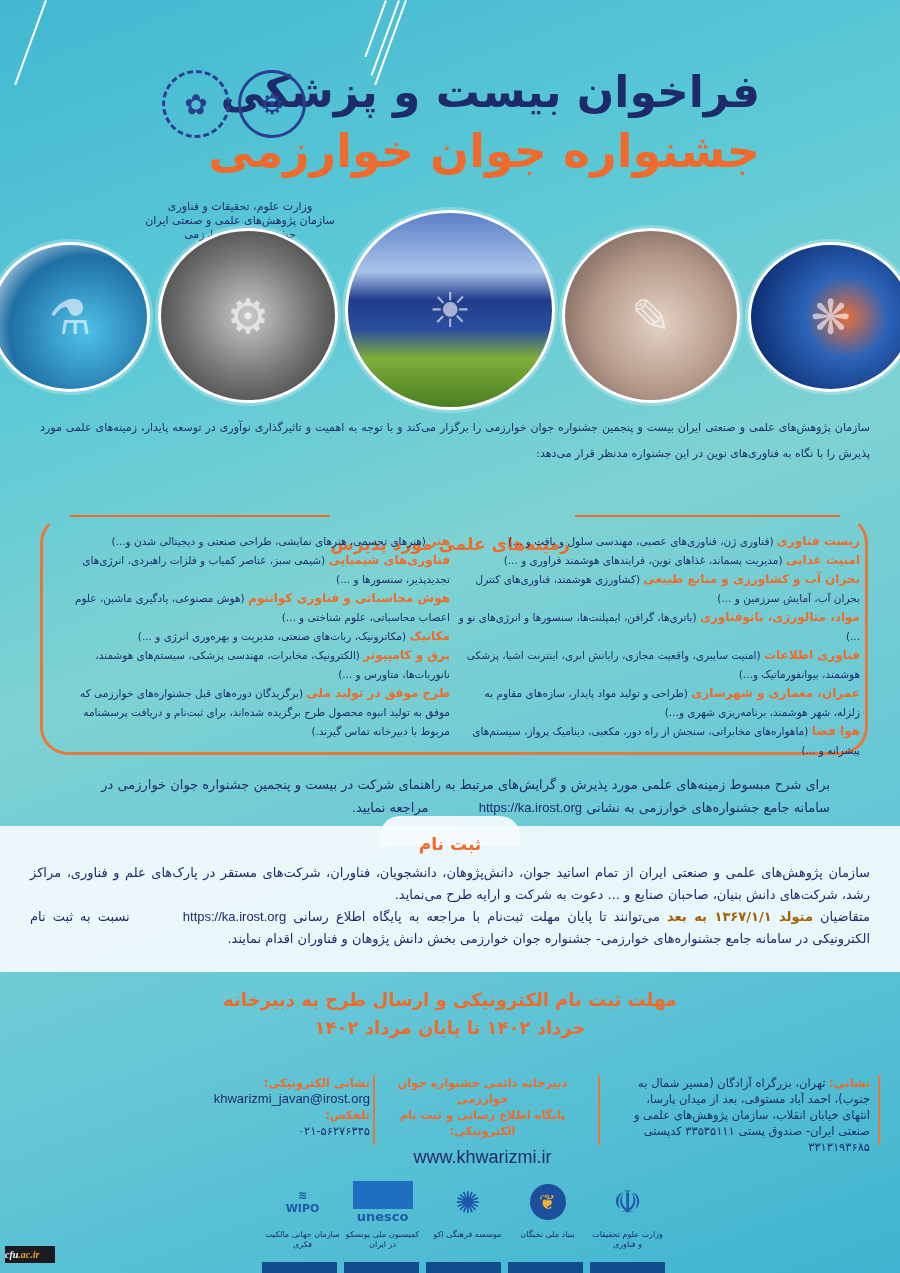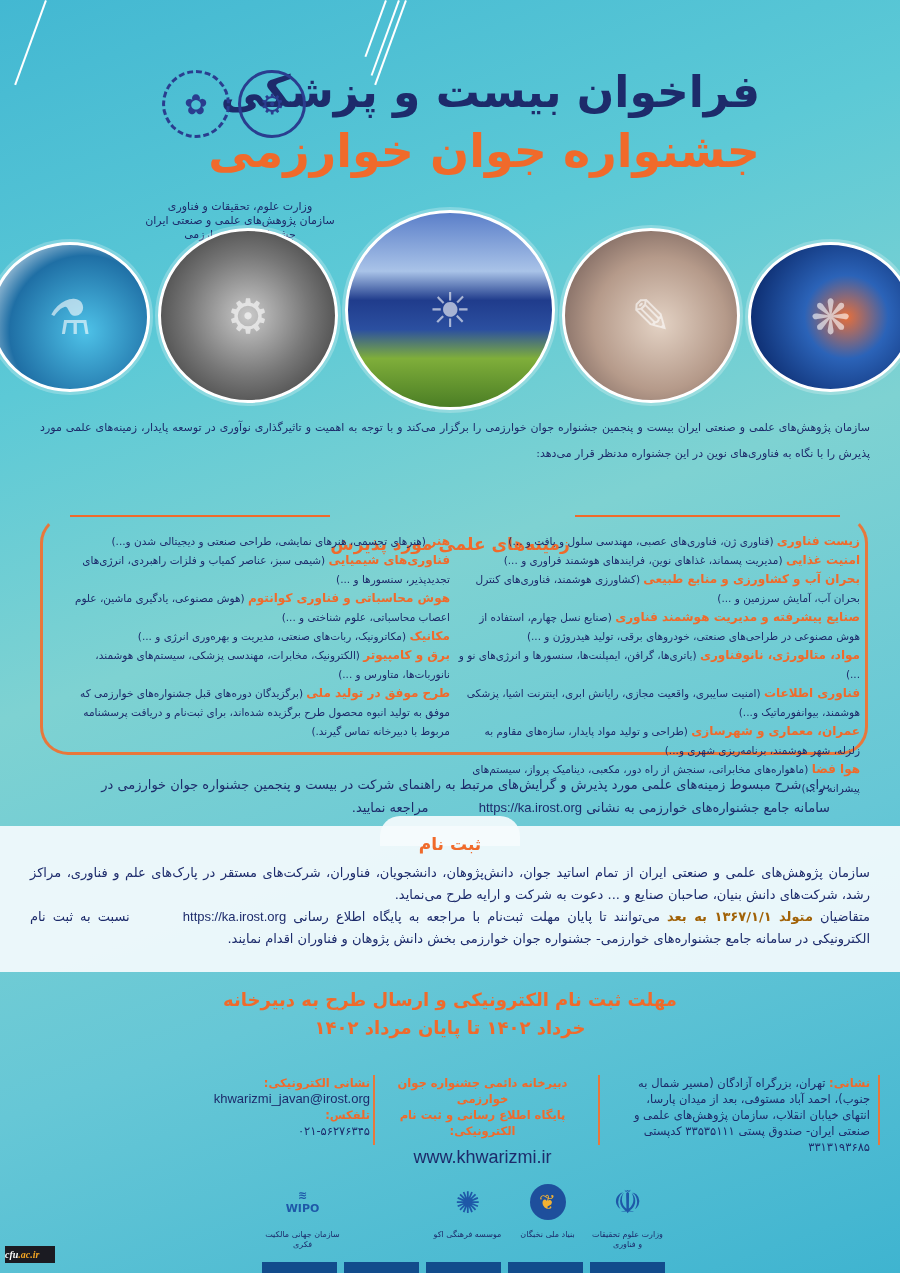--- a/index.html
+++ b/index.html
@@ -127,21 +127,20 @@
 
 <div class="fields-title-line" style="left:70px;width:260px;"></div>
 <div class="fields-title-line" style="left:575px;width:265px;"></div>
 <div class="fields-box"></div>
 <div class="fields-title">زمینه‌های علمی مورد پذیرش</div>
 
 <div class="col right">
   <div><span class="field-name">زیست فناوری</span> <span>(فناوری ژن، فناوری‌های عصبی، مهندسی سلول و بافت و ...)</span></div>
   <div><span class="field-name">امنیت غذایی</span> <span>(مدیریت پسماند، غذاهای نوین، فرایندهای هوشمند فراوری و ...)</span></div>
   <div><span class="field-name">بحران آب و کشاورزی و منابع طبیعی</span> <span>(کشاورزی هوشمند، فناوری‌های کنترل بحران آب، آمایش سرزمین و ...)</span></div>
-  <div><span class="field-name">صنایع پیشرفته و مدیریت هوشمند فناوری</span> <span>(صنایع نسل چهارم، استفاده از هوش مصنوعی در طراحی‌های صنعتی، خودروهای برقی، تولید هیدروژن و ...)</span></div>
   <div><span class="field-name">مواد، متالورژی، نانوفناوری</span> <span>(باتری‌ها، گرافن، ایمپلنت‌ها، سنسورها و انرژی‌های نو و ...)</span></div>
   <div><span class="field-name">فناوری اطلاعات</span> <span>(امنیت سایبری، واقعیت مجازی، رایانش ابری، اینترنت اشیا، پزشکی هوشمند، بیوانفورماتیک و...)</span></div>
   <div><span class="field-name">عمران، معماری و شهرسازی</span> <span>(طراحی و تولید مواد پایدار، سازه‌های مقاوم به زلزله، شهر هوشمند، برنامه‌ریزی شهری و...)</span></div>
   <div><span class="field-name">هوا فضا</span> <span>(ماهواره‌های مخابراتی، سنجش از راه دور، مکعبی، دینامیک پرواز، سیستم‌های پیشرانه و ...)</span></div>
 </div>
 
 <div class="col left">
   <div><span class="field-name">هنر</span> <span>(هنرهای تجسمی، هنرهای نمایشی، طراحی صنعتی و دیجیتالی شدن و...)</span></div>
   <div><span class="field-name">فناوری‌های شیمیایی</span> <span>(شیمی سبز، عناصر کمیاب و فلزات راهبردی، انرژی‌های تجدیدپذیر، سنسورها و ...)</span></div>
   <div><span class="field-name">هوش محاسباتی و فناوری کوانتوم</span> <span>(هوش مصنوعی، یادگیری ماشین، علوم اعصاب محاسباتی، علوم شناختی و ...)</span></div>
@@ -196,20 +195,27 @@
   </div>
 </div>
 
 <div class="partners">
   <div class="partner" style="left:0;">
     <div class="pico">
         <span style="font-size:11px;">≋<br>WIPO</span>
       </div>
     <div class="pcap">سازمان جهانی مالکیت فکری</div>
   </div>
+  <div class="partner" style="left:80px;">
+    <div class="pico" style="flex-direction:column;">
+        <div class="unesco-box"></div>
+        <span style="font-size:13px;">unesco</span>
+      </div>
+    <div class="pcap">کمیسیون ملی یونسکو در ایران</div>
+  </div>
   <div class="partner" style="left:165px;">
     <div class="pico">
         <span style="font-size:30px;">✺</span>
       </div>
     <div class="pcap">موسسه فرهنگی اکو</div>
   </div>
   <div class="partner" style="left:245px;">
     <div class="pico">
         <span style="display:inline-block;width:36px;height:36px;border-radius:50%;background:#1e4f9c;color:#f3b132;line-height:36px;font-size:20px;">❦</span>
       </div>

